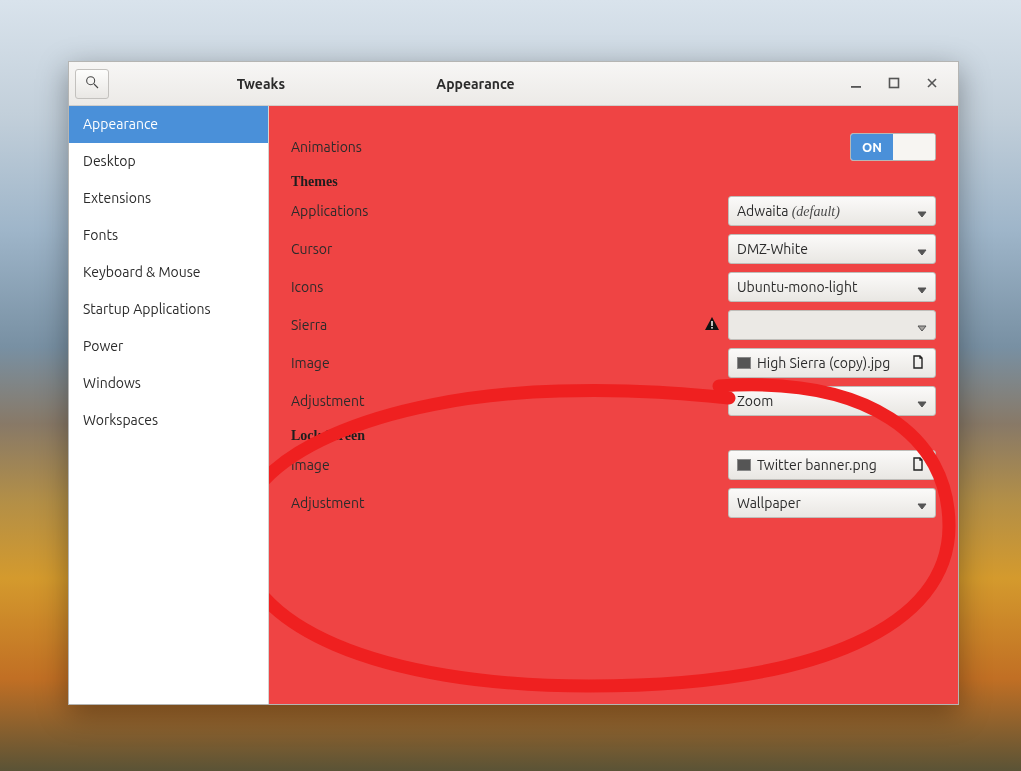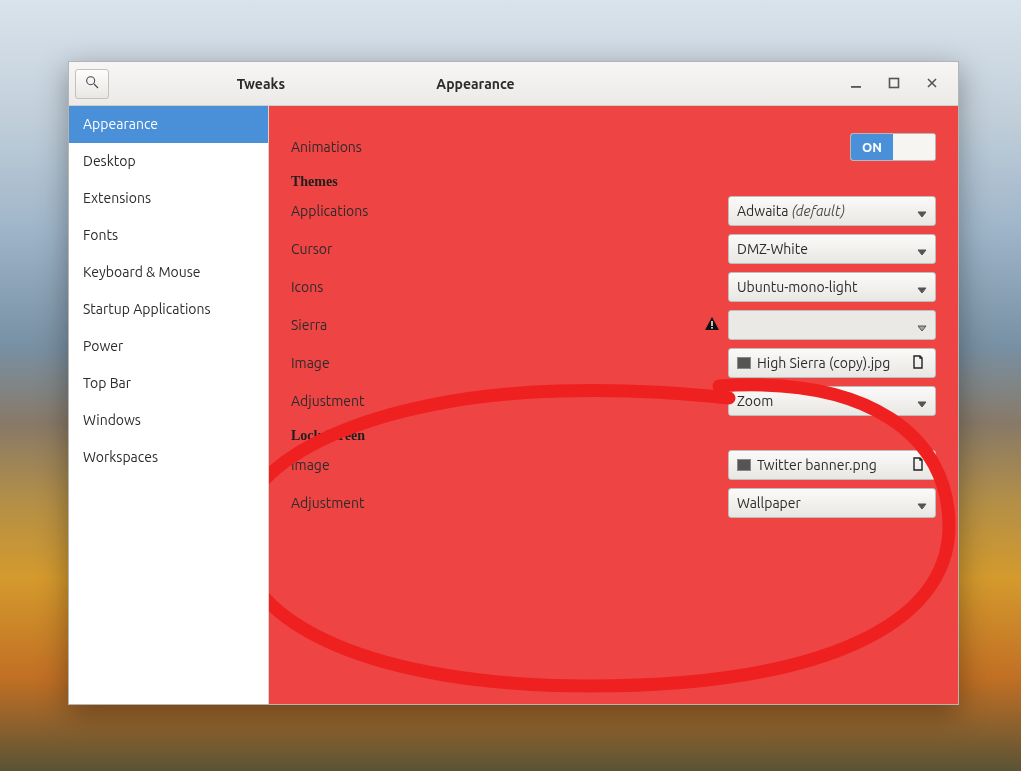--- a/index.html
+++ b/index.html
@@ -98,21 +98,21 @@
       cursor:pointer; color:#2b2b2b;
       justify-content:space-between;
     }
     .combo.disabled { color:#8c8a86; background:#ebe9e5; cursor:default; }
     .combo .chev, .filebtn .open-icon {
       flex-shrink:0;
     }
     .chev { width:10px; height:10px; }
     .chev svg { width:10px; height:10px; stroke:#555; fill:#555; }
     .combo .combo-text { flex:1; white-space:nowrap; overflow:hidden; text-overflow:ellipsis; }
-    .combo .default-suffix { font-style:italic; color:#4b4b4b; }
+    .combo .default-suffix { font-style:italic; color:#4b4b4b;font-family:Liberation Serif, serif; }
     .filebtn .file-text {
       flex:1; white-space:nowrap; overflow:hidden; text-overflow:ellipsis;
       display:flex; align-items:center; gap:6px;
     }
     .file-swatch { width:14px; height:12px; border:1px solid #888; background:#555; }
     .open-icon svg { width:16px; height:16px; fill:#333; }
     .warn-icon {
       margin-right:8px;
     }
     .warn-icon svg { width:16px; height:16px; }
@@ -163,21 +163,20 @@
 
   <div class="body">
     <div class="sidebar">
       <div class="side-item active"><span>Appearance</span></div>
       <div class="side-item"><span>Desktop</span></div>
       <div class="side-item"><span>Extensions</span></div>
       <div class="side-item"><span>Fonts</span></div>
       <div class="side-item"><span>Keyboard &amp; Mouse</span></div>
       <div class="side-item"><span>Startup Applications</span></div>
       <div class="side-item"><span>Power</span></div>
-      <div class="side-item"><span>Top Bar</span></div>
       <div class="side-item"><span>Windows</span></div>
       <div class="side-item"><span>Workspaces</span></div>
     </div>
 
     <div class="content">
 
       <div class="row">
         <div class="label">Animations</div>
         <div class="toggle">
           <div class="on-half">ON</div>

